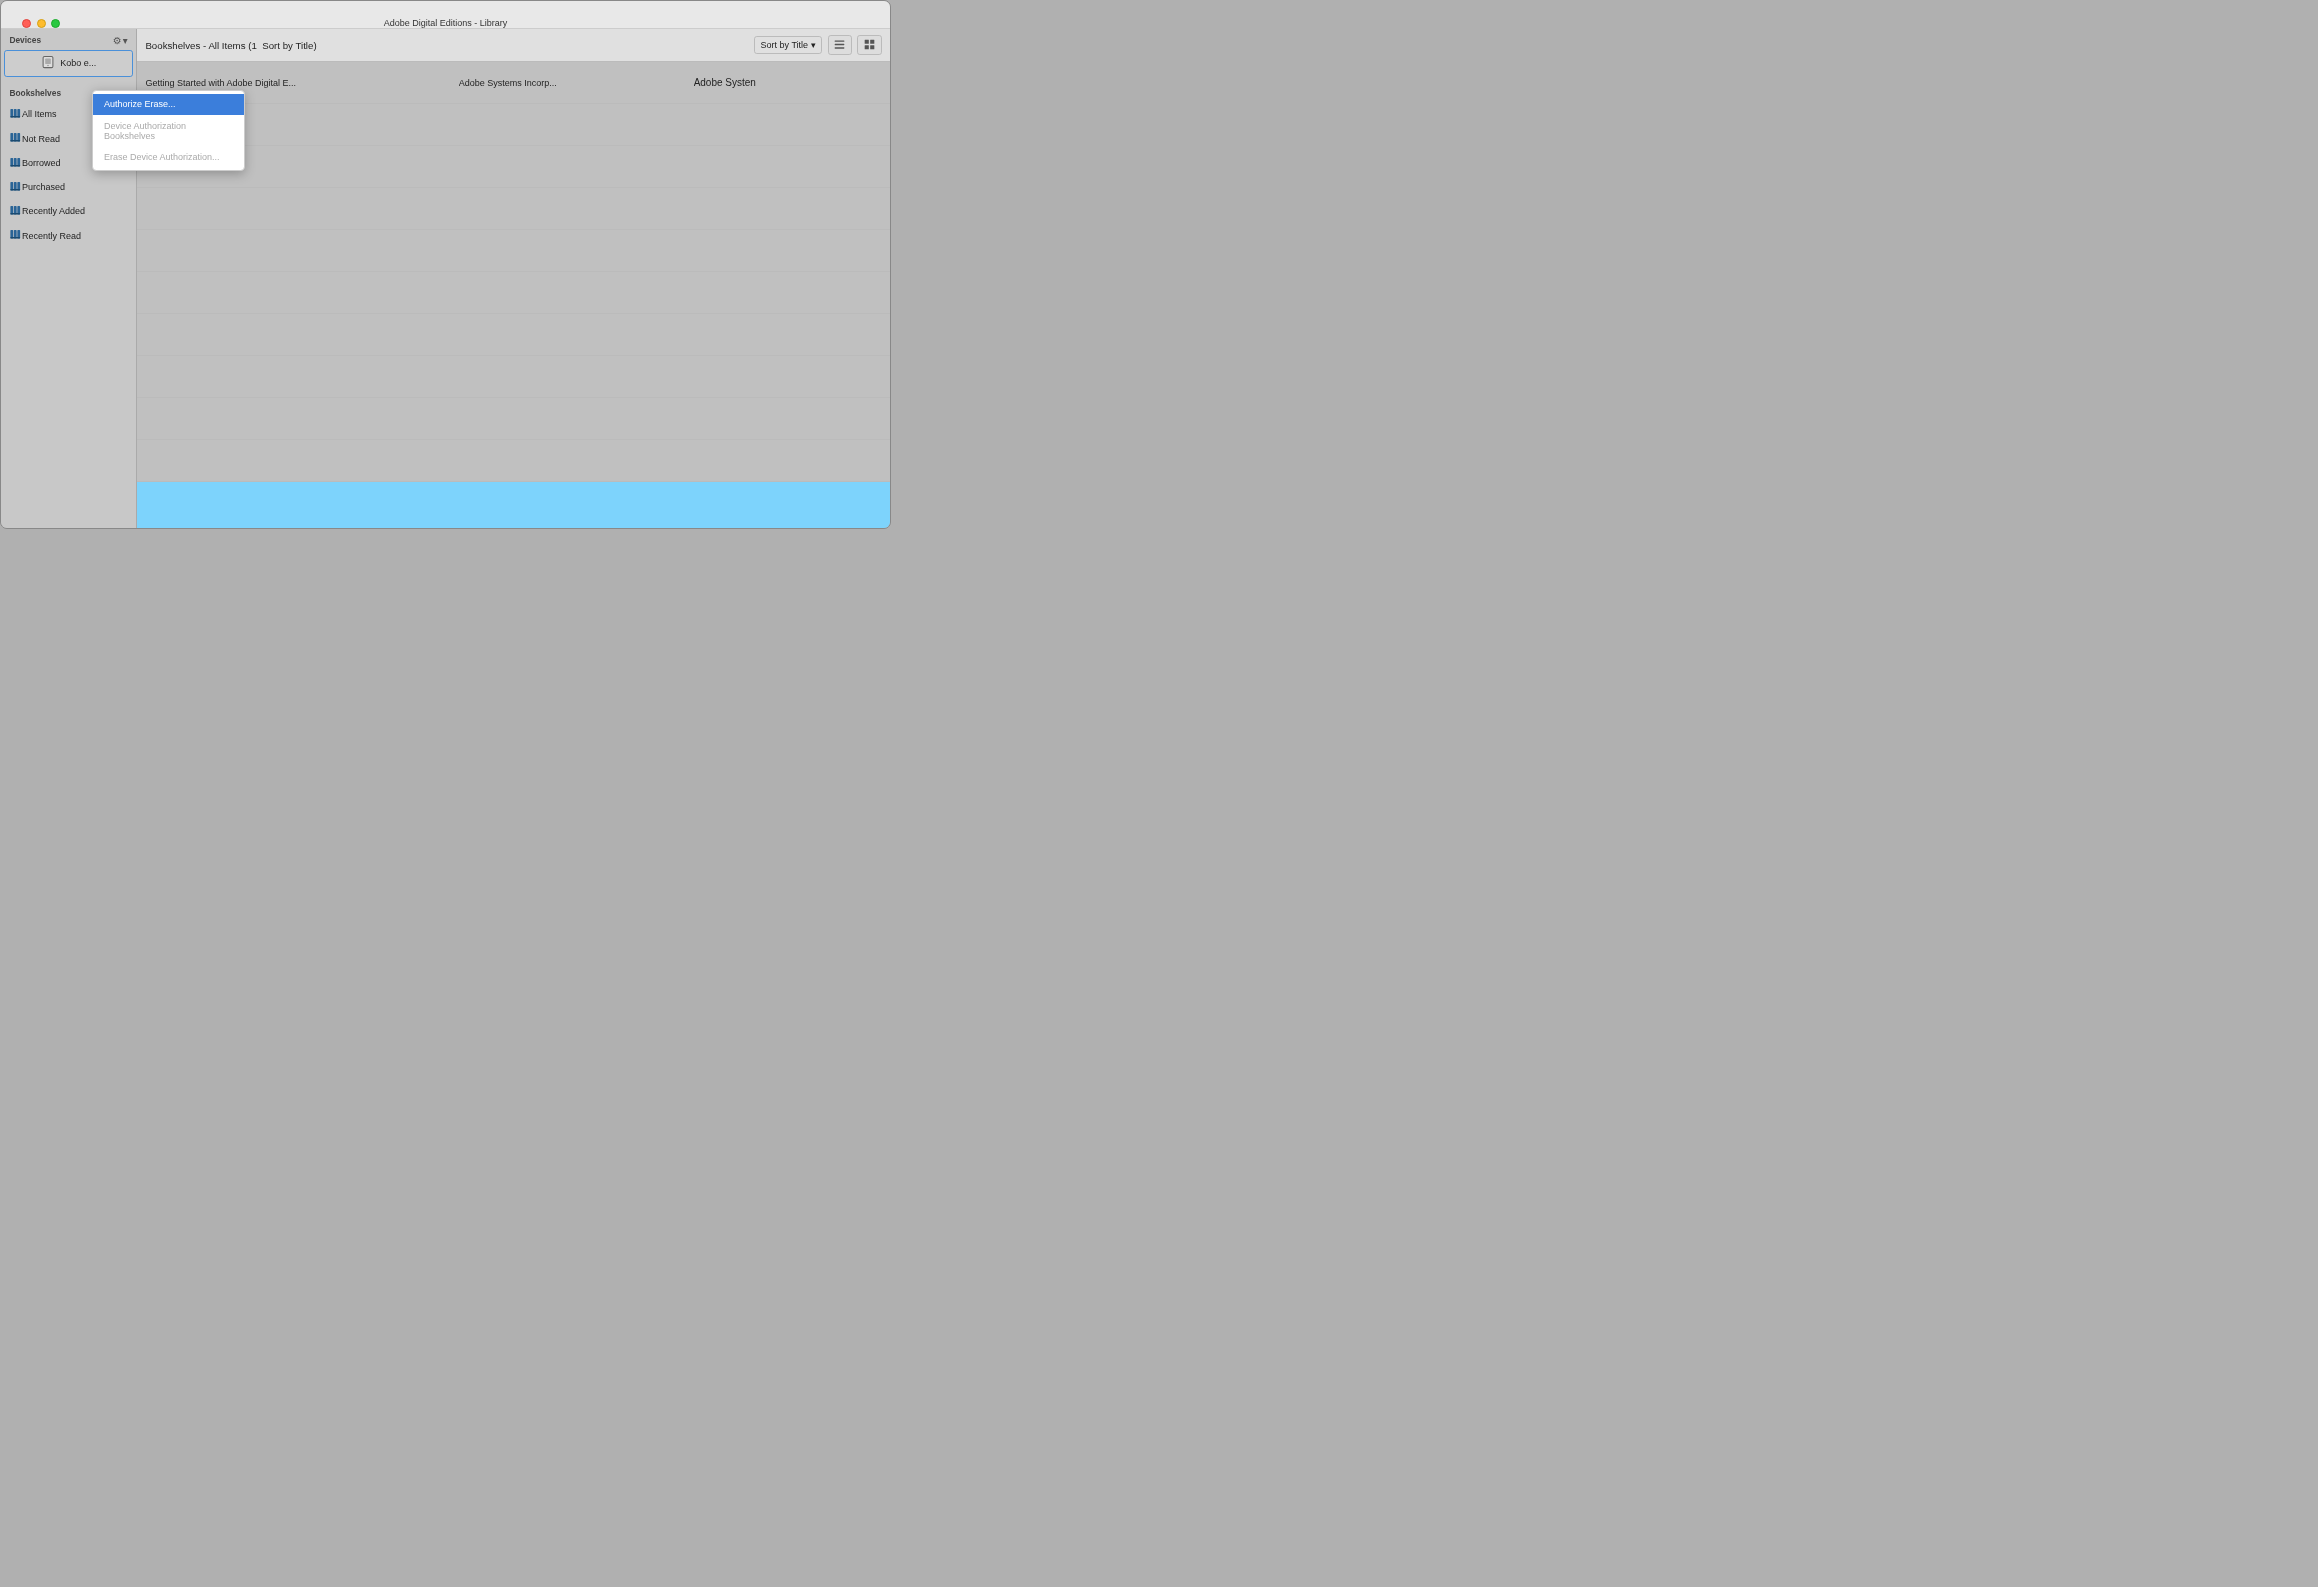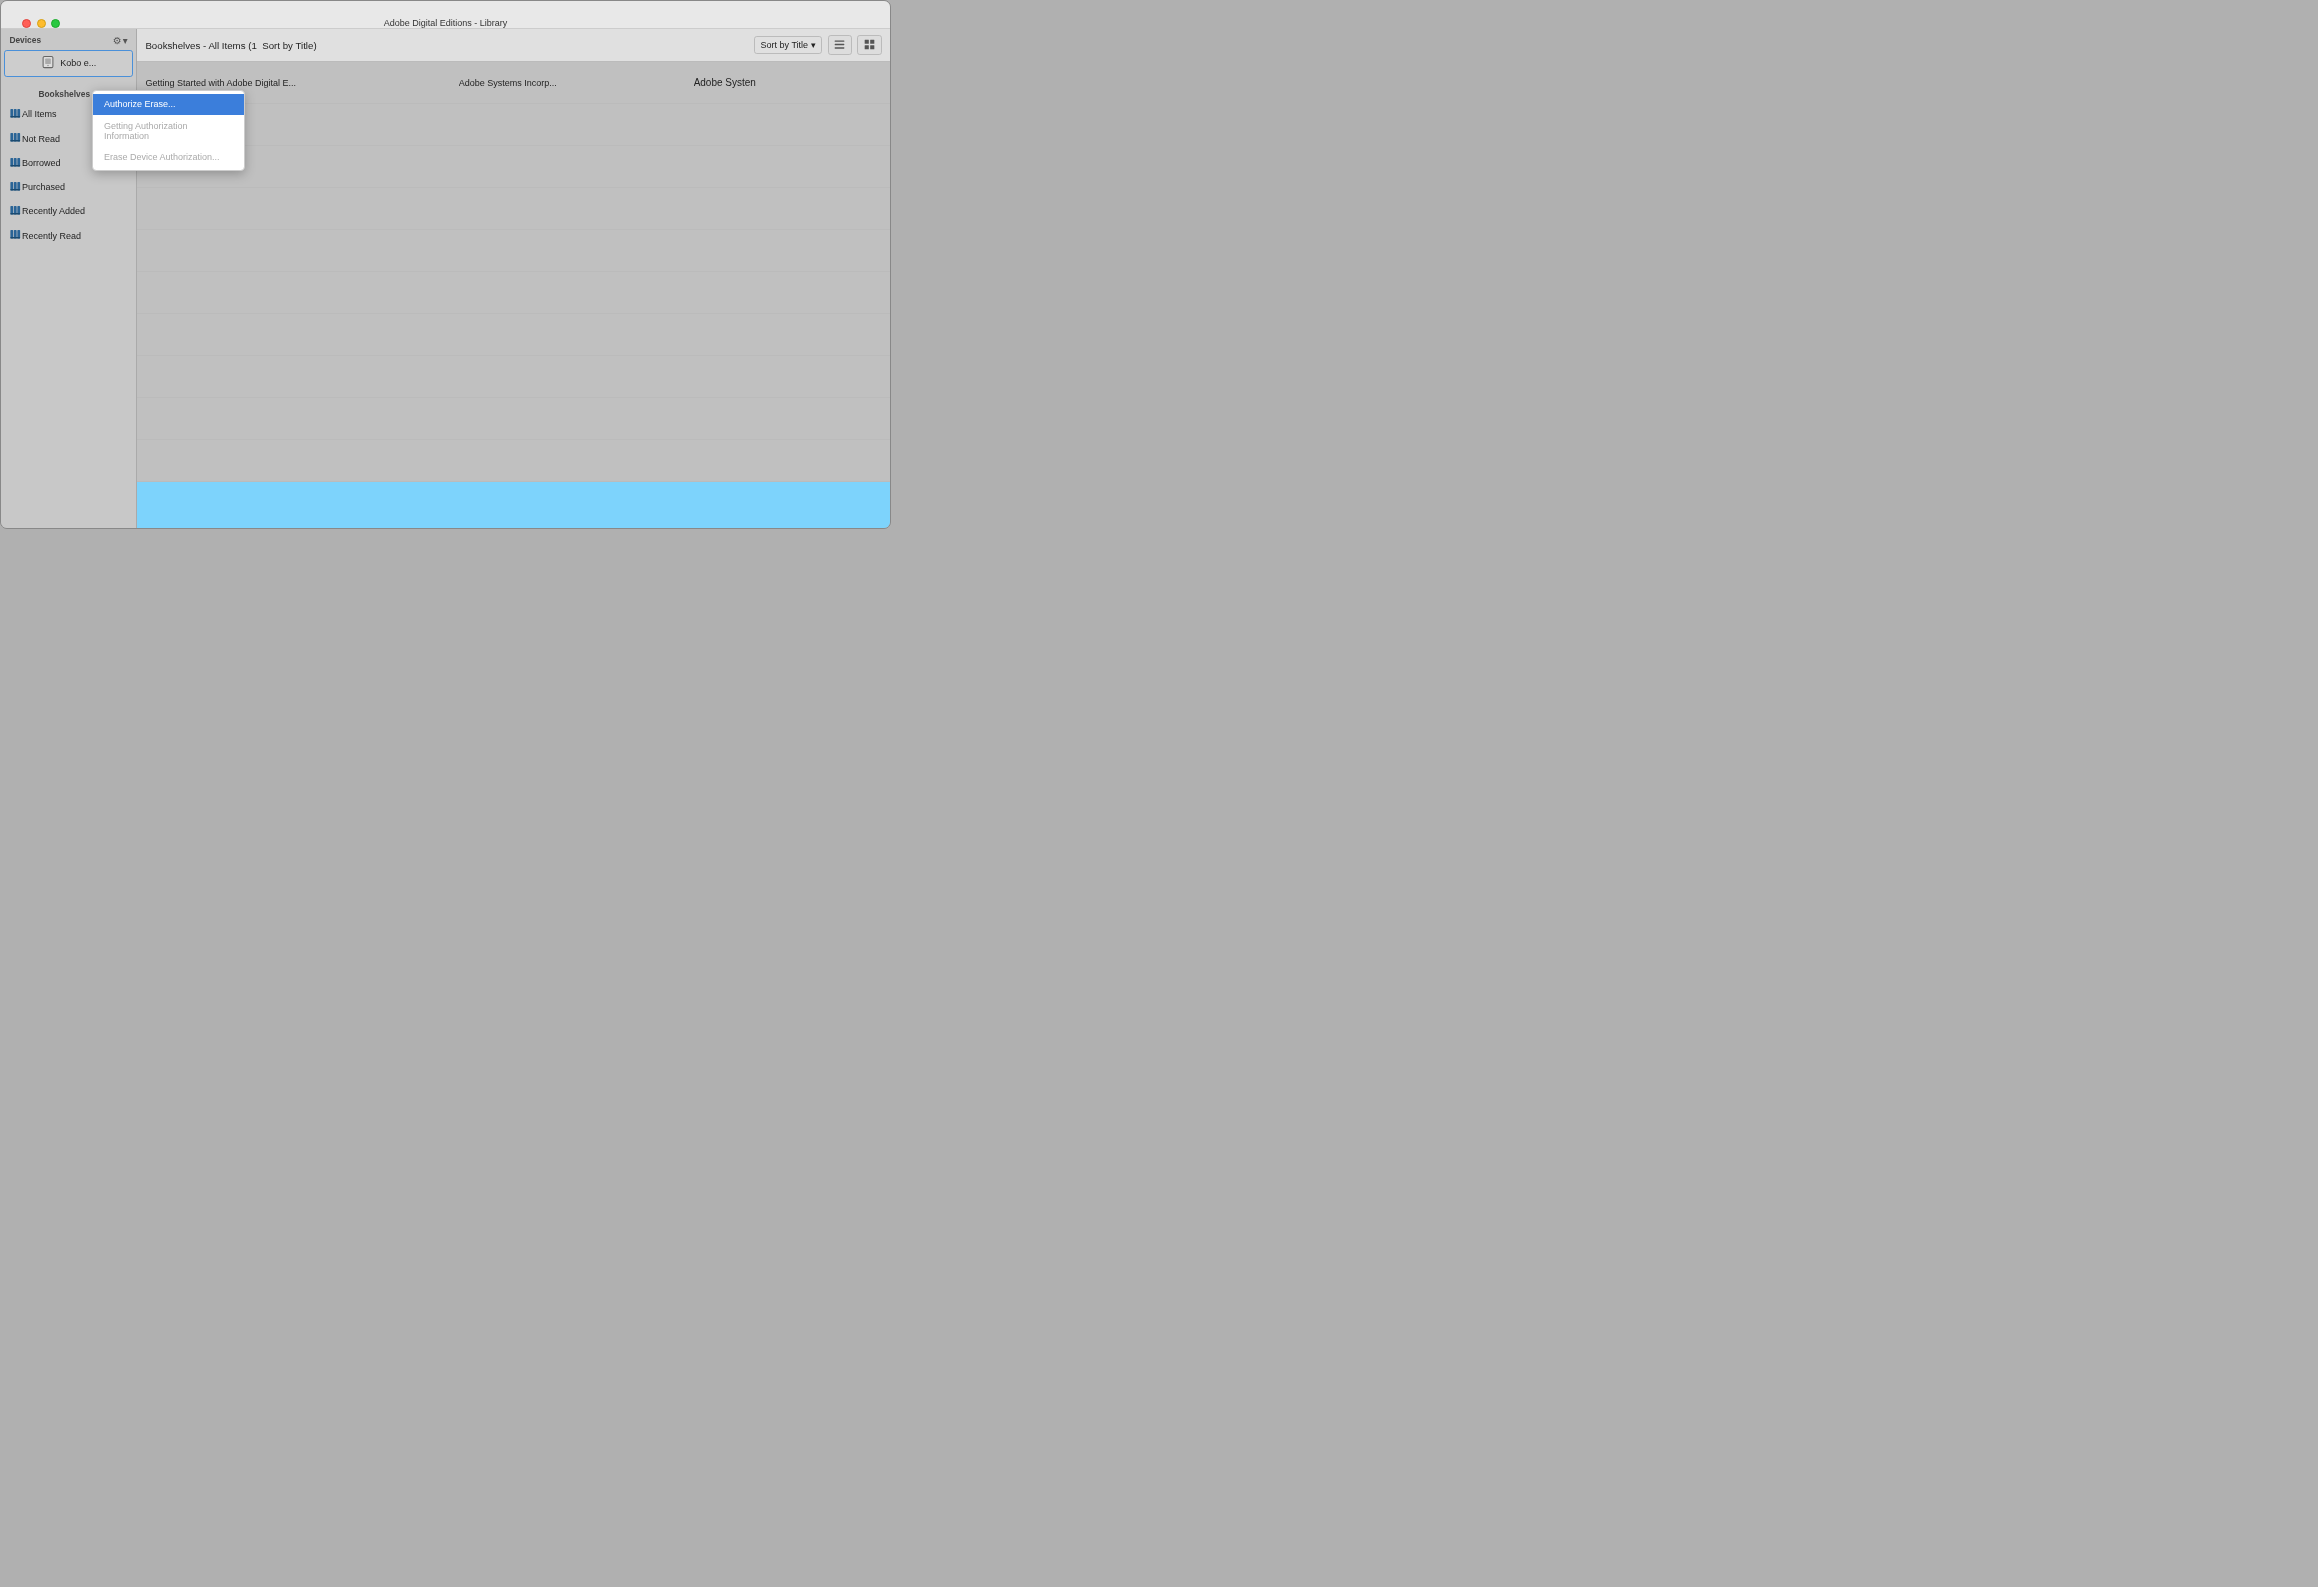--- a/index.html
+++ b/index.html
@@ -135,25 +135,23 @@
       color: white;
     }
     .dropdown-item.disabled {
       color: #aaa;
       cursor: default;
     }
 
     
     .bookshelves-header {
       display: flex;
-      align-items: center;
       justify-content: space-between;
       padding: 5.6px 8.4px 2.8px 8.4px;
       margin-top: 4.2px;
-      margin-left: 29px;
     }
     .bookshelves-label {
       font-size: 8.4px;
       color: #444;
       font-weight: 600;
     }
     .bookshelf-add-btn {
       background: none;
       border: none;
       cursor: pointer;
@@ -334,21 +332,21 @@
           <rect x="3" y="2" width="14" height="16" rx="2" stroke="#666" stroke-width="1.5" fill="#ddd"></rect>
           <rect x="6" y="5" width="8" height="8" rx="1" fill="#aaa"></rect>
           <circle cx="10" cy="15" r="1" fill="#888"></circle>
         </svg>
       </span>
       <span class="device-label">Kobo e...</span>
     </div>
 
     <div class="dropdown-menu">
       <div class="dropdown-item active">Authorize Erase...</div>
-      <div class="dropdown-item disabled">Getting Authorization Information</div>
+      <div class="dropdown-item disabled">Device Authorization Bookshelves</div>
       <div class="dropdown-item disabled">Erase Device Authorization...</div>
     </div>
 
     <div class="bookshelves-header">
       <span class="bookshelves-label">Bookshelves</span>
       <div style="display:flex;align-items:center;gap:2.8px;">
         <button class="bookshelf-add-btn">+</button>
         <button class="gear-btn">
           <span>⚙</span>
           <span>▾</span>

